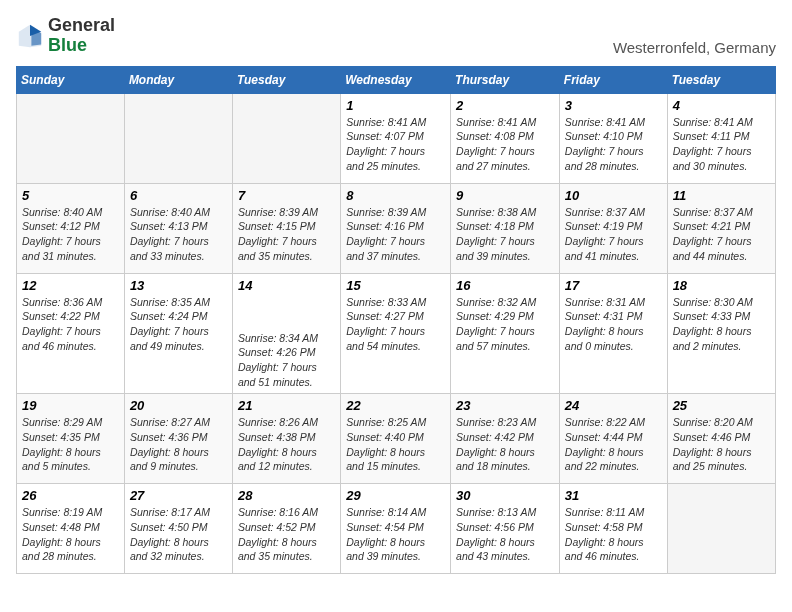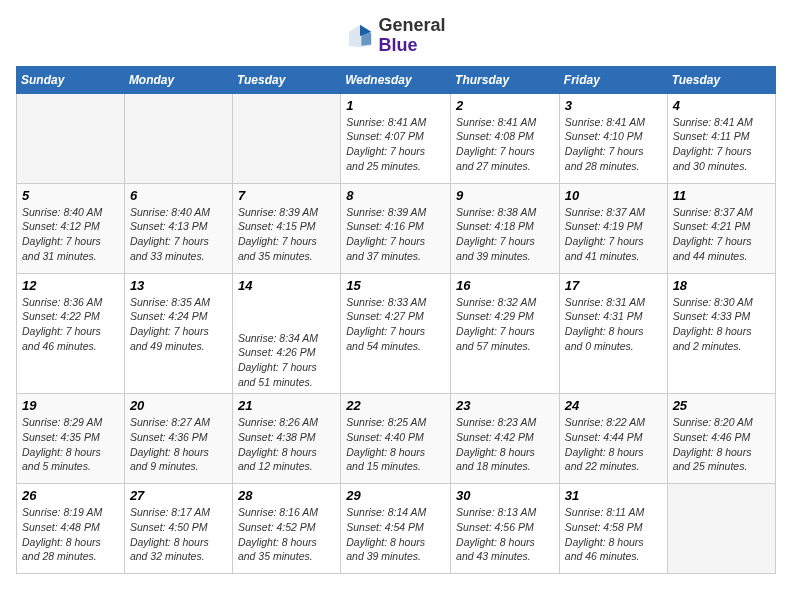--- a/index.html
+++ b/index.html
@@ -6,42 +6,41 @@
     body {
       font-family: Arial, sans-serif;
       background: #fff;
       width: 792px;
       min-height: 612px;
       padding: 16px;
     }
     .header {
       display: flex;
       justify-content: space-between;
-      align-items: center;
+      align-items: flex-end;
       margin-bottom: 10px;
-      flex-direction: column;
     }
     .logo {
       display: flex;
       align-items: center;
     }
     .logo-text {
       display: flex;
       flex-direction: column;
       line-height: 1.1;
     }
     .logo-general {
       font-size: 18px;
       font-weight: bold;
       color: #333;
     }
     .logo-blue {
       font-size: 18px;
       font-weight: bold;
-      color: #4c1d95;
+      color: #15803d;
     }
     .logo-icon {
       width: 28px;
       height: 28px;
       margin-right: 4px;
     }
     .title-area {
       text-align: right;
     }
     .month-title {
@@ -105,20 +104,21 @@
       <polygon points="20,4 36,14 36,34 20,36 4,34 4,14" fill="#1a5fa8" opacity="0.15"></polygon>
       <polygon points="22,8 36,16 36,32 22,34" fill="#1a5fa8" opacity="0.6"></polygon>
       <polygon points="20,4 36,14 20,20" fill="#1a5fa8"></polygon>
     </svg>
     <div class="logo-text">
       <span class="logo-general">General</span>
       <span class="logo-blue">Blue</span>
     </div>
   </div>
   <div class="title-area">
+    <div class="location">Westerronfeld, Germany</div>
   </div>
 </div>
 
 <table class="calendar">
   <thead>
     <tr>
     <th>Sunday</th>
         <th>Monday</th>
         <th>Tuesday</th>
         <th>Wednesday</th>

